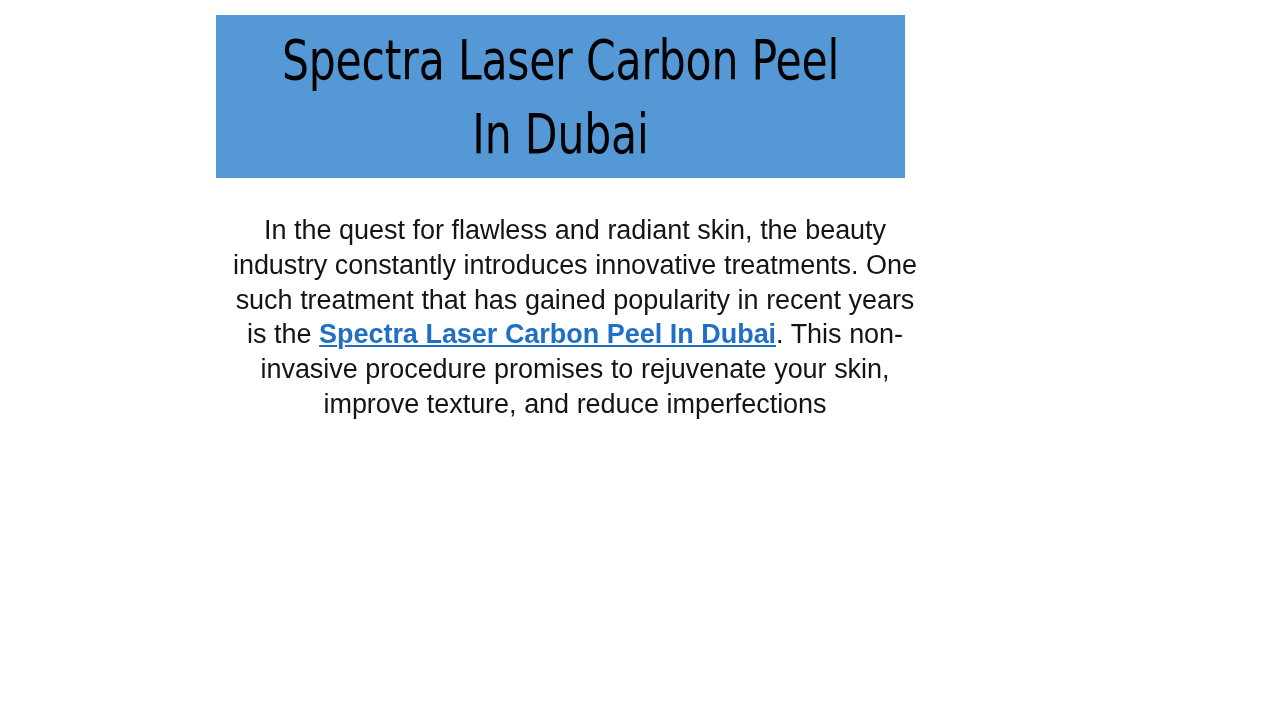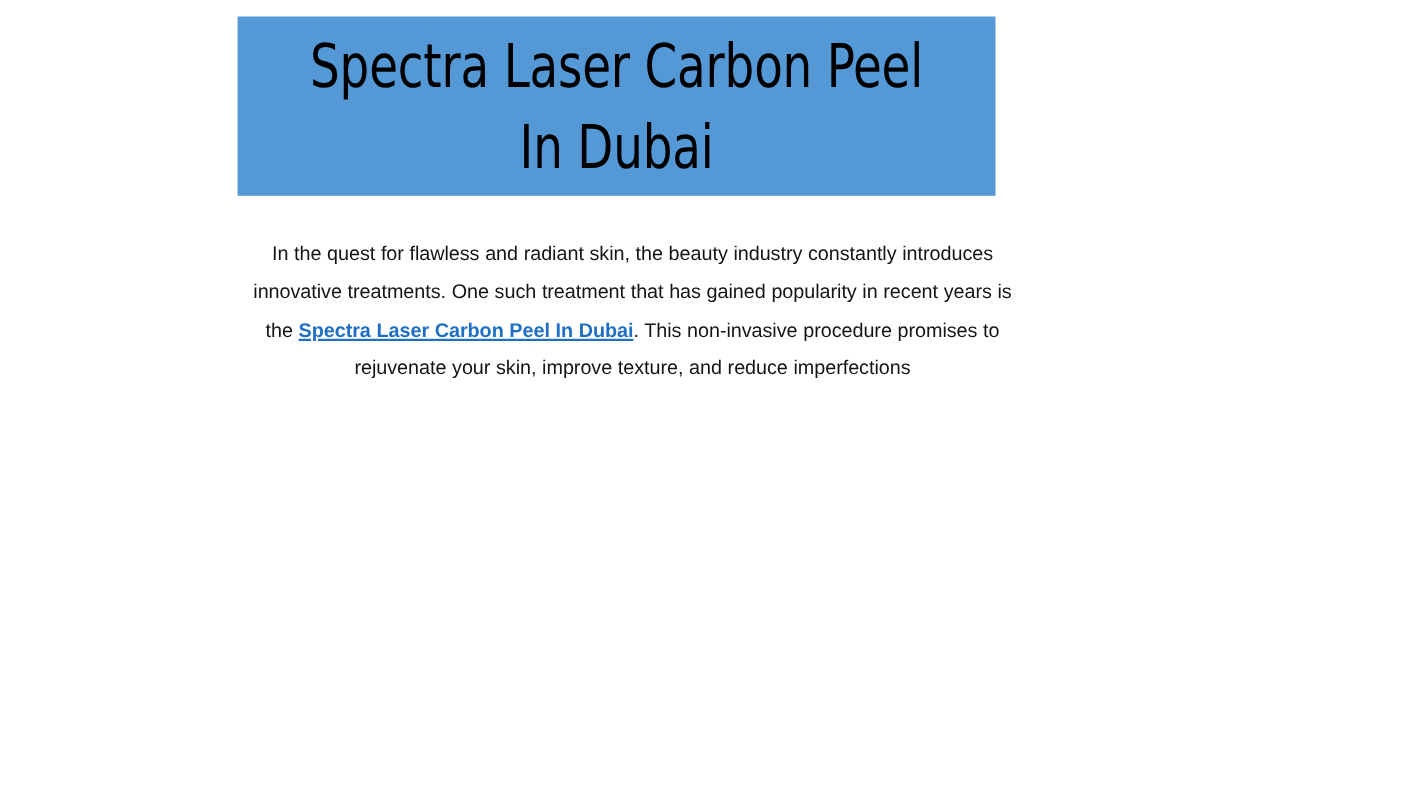--- a/index.html
+++ b/index.html
@@ -59,21 +59,21 @@
     left: 228px;
     top: 213px;
     width: 694px;
     text-align: center;
   }
 
   .body-para {
     margin: 0;
     color: #141414;
     font-family: "Liberation Sans", "DejaVu Sans", sans-serif;
-    font-size: 18px;
+    font-size: 27px;
     line-height: 34.8px;
     font-weight: 400;
     letter-spacing: -0.05px;
     word-spacing: 0.2px;
   }
 
   .body-link {
     color: #1f6fc4;
     font-weight: 700;
     text-decoration: underline;

